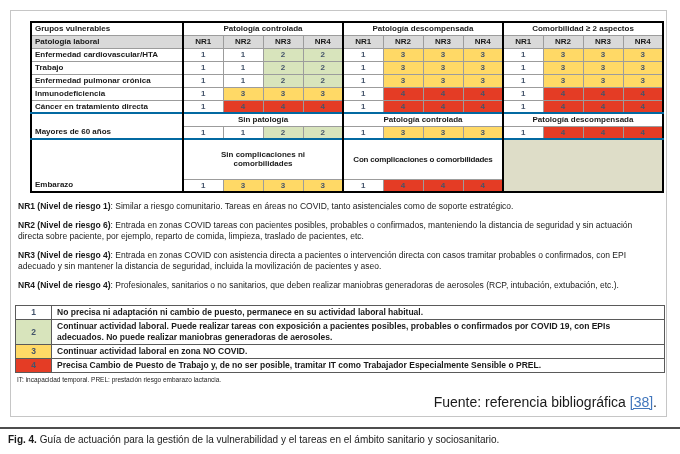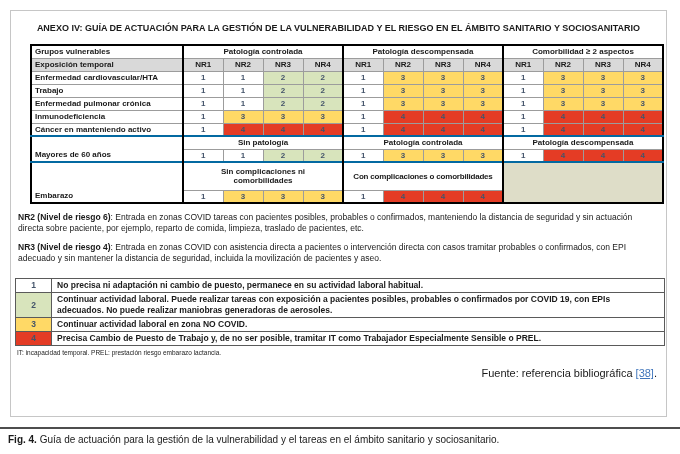--- a/index.html
+++ b/index.html
@@ -23,51 +23,50 @@
   }
   table.matrix td{
     border:1px solid #9c9c9c;font-size:8px;font-weight:bold;line-height:9px;
     height:13px;padding:0;text-align:center;vertical-align:middle;box-sizing:border-box;
     overflow:hidden;
   }
   table.matrix td.lbl{text-align:left;padding-left:3px;}
   table.matrix td.gl{border-left:2px solid #000;}
   table.matrix tr.bt td{border-top:2px solid #0369a1;}
   table.matrix td.btm{vertical-align:bottom;padding-bottom:2px;}
-  table.matrix td.wrap{padding:1px 18px;height:28px;}
+  table.matrix td.wrap{padding:1px 18px;height:40px;}
   table.matrix td.tight{letter-spacing:-0.2px;padding:0;border-radius:8px;}
   table.matrix td.h24{height:24px;}
   
   .risk-notes{margin:2px 7px 0 7px;}
   .risk-notes p{font-size:8.5px;line-height:11px;margin:8px 0;}
   .risk-notes b{font-weight:bold;}
   
   table.legend{
     border-collapse:collapse;table-layout:fixed;width:650px;margin:14px 0 0 4px;
     border:1px solid #3a3a3a;
   }
   table.legend td{
     border:1px solid #5a5a5a;font-size:8.5px;line-height:11px;padding:1px 5px;
     box-sizing:border-box;font-weight:bold;
   }
   table.legend td.num{width:36px;text-align:center;padding:1px 0;}
   .footnote{font-size:6.5px;margin:3px 0 0 6px;color:#222;}
-  .source{font-size:11px;text-align:right;margin:11px 9px 0 0;}
+  .source{font-size:14px;text-align:right;margin:11px 9px 0 0;}
   .source a{text-decoration:underline;cursor:pointer;}
   
   .caption-sep{position:absolute;left:0;top:427px;width:680px;border-top:2px solid #4d4d4d;}
   .caption{position:absolute;left:8px;top:433px;width:664px;font-size:10px;line-height:13px;}
   .caption b{font-weight:bold;}
 </style>
 </head>
 <body>
 
 <div class="fig-box">
 
-  <div class="title">ANEXO IV: GUÍA DE ACTUACIÓN PARA LA GESTIÓN DE LA VULNERABILIDAD Y EL RIESGO EN EL ÁMBITO SANITARIO Y SOCIOSANITARIO</div>
 
   <table class="matrix">
     <colgroup>
       <col style="width:152px">
         <col style="width:40px">
         <col style="width:40px">
         <col style="width:40px">
         <col style="width:40px">
       <col style="width:40px">
         <col style="width:40px">
@@ -79,21 +78,21 @@
         <col style="width:40px">
     </colgroup>
     <tbody>
         <tr>
       <td class="lbl">Grupos vulnerables</td>
       <td colspan="4" class="gl">Patología controlada</td>
       <td colspan="4" class="gl">Patología descompensada</td>
       <td colspan="4" class="gl">Comorbilidad ≥ 2 aspectos</td>
     </tr>
     <tr class="grayrow">
-      <td class="lbl" style="background: rgb(217, 217, 217);">Exposición temporal</td>
+      <td class="lbl" style="background: rgb(217, 217, 217);">Patología laboral</td>
       <td class="gl" style="background: rgb(217, 217, 217);">NR1</td>
       <td style="background: rgb(217, 217, 217);">NR2</td>
       <td style="background: rgb(217, 217, 217);">NR3</td>
       <td style="background: rgb(217, 217, 217);">NR4</td>
       <td class="gl" style="background: rgb(217, 217, 217);">NR1</td>
       <td style="background: rgb(217, 217, 217);">NR2</td>
       <td style="background: rgb(217, 217, 217);">NR3</td>
       <td style="background: rgb(217, 217, 217);">NR4</td>
       <td class="gl" style="background: rgb(217, 217, 217);">NR1</td>
       <td style="background: rgb(217, 217, 217);">NR2</td>
@@ -155,21 +154,21 @@
       <td class="val gl" style="background: rgb(255, 255, 255); color: rgb(68, 84, 106);">1</td>
       <td class="val" style="background: rgb(228, 60, 37); color: rgb(68, 84, 106);">4</td>
       <td class="val" style="background: rgb(228, 60, 37); color: rgb(68, 84, 106);">4</td>
       <td class="val" style="background: rgb(228, 60, 37); color: rgb(68, 84, 106);">4</td>
       <td class="val gl" style="background: rgb(255, 255, 255); color: rgb(68, 84, 106);">1</td>
       <td class="val" style="background: rgb(228, 60, 37); color: rgb(68, 84, 106);">4</td>
       <td class="val" style="background: rgb(228, 60, 37); color: rgb(68, 84, 106);">4</td>
       <td class="val" style="background: rgb(228, 60, 37); color: rgb(68, 84, 106);">4</td>
     </tr>
     <tr>
-      <td class="lbl">Cáncer en manteniendo activo</td>
+      <td class="lbl">Cáncer en tratamiento directa</td>
       <td class="val gl" style="background: rgb(255, 255, 255); color: rgb(68, 84, 106);">1</td>
       <td class="val" style="background: rgb(228, 60, 37); color: rgb(68, 84, 106);">4</td>
       <td class="val" style="background: rgb(228, 60, 37); color: rgb(68, 84, 106);">4</td>
       <td class="val" style="background: rgb(228, 60, 37); color: rgb(68, 84, 106);">4</td>
       <td class="val gl" style="background: rgb(255, 255, 255); color: rgb(68, 84, 106);">1</td>
       <td class="val" style="background: rgb(228, 60, 37); color: rgb(68, 84, 106);">4</td>
       <td class="val" style="background: rgb(228, 60, 37); color: rgb(68, 84, 106);">4</td>
       <td class="val" style="background: rgb(228, 60, 37); color: rgb(68, 84, 106);">4</td>
       <td class="val gl" style="background: rgb(255, 255, 255); color: rgb(68, 84, 106);">1</td>
       <td class="val" style="background: rgb(228, 60, 37); color: rgb(68, 84, 106);">4</td>
@@ -211,22 +210,24 @@
       <td class="val" style="background: rgb(255, 217, 102); color: rgb(68, 84, 106);">3</td>
       <td class="val gl" style="background: rgb(255, 255, 255); color: rgb(68, 84, 106);">1</td>
       <td class="val" style="background: rgb(228, 60, 37); color: rgb(68, 84, 106);">4</td>
       <td class="val" style="background: rgb(228, 60, 37); color: rgb(68, 84, 106);">4</td>
       <td class="val" style="background: rgb(228, 60, 37); color: rgb(68, 84, 106);">4</td>
     </tr>
   </tbody>
     </table>
 
   <div class="risk-notes">
+    <p><b>NR1 (Nivel de riesgo 1)</b><span>: Similar a riesgo comunitario. Tareas en áreas no COVID, tanto asistenciales como de soporte estratégico.</span></p>
     <p><b>NR2 (Nivel de riesgo 6)</b><span>: Entrada en zonas COVID tareas con pacientes posibles, probables o confirmados, manteniendo la distancia de seguridad y sin actuación directa sobre paciente, por ejemplo, reparto de comida, limpieza, traslado de pacientes, etc.</span></p>
     <p><b>NR3 (Nivel de riesgo 4)</b><span>: Entrada en zonas COVID con asistencia directa a pacientes o intervención directa con casos tramitar probables o confirmados, con EPI adecuado y sin mantener la distancia de seguridad, incluida la movilización de pacientes y aseo.</span></p>
+    <p><b>NR4 (Nivel de riesgo 4)</b><span>: Profesionales, sanitarios o no sanitarios, que deben realizar maniobras generadoras de aerosoles (RCP, intubación, extubación, etc.).</span></p>
   </div>
 
   <table class="legend">
     <tbody>
         <tr>
       <td class="num val" style="background: rgb(255, 255, 255); color: rgb(68, 84, 106);">1</td>
       <td>No precisa ni adaptación ni cambio de puesto, permanece en su actividad laboral habitual.</td>
     </tr>
     <tr>
       <td class="num val" style="background: rgb(216, 228, 188); color: rgb(68, 84, 106);">2</td>

